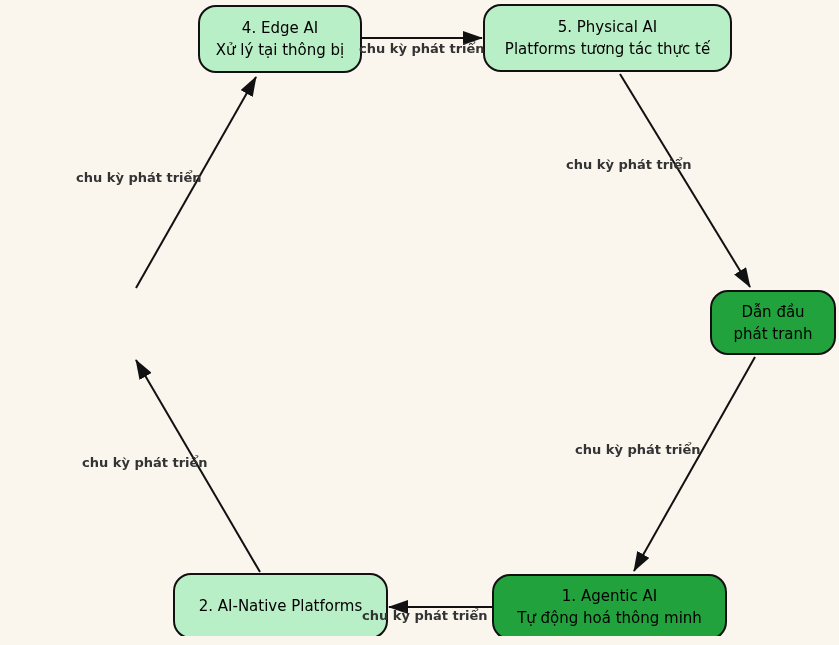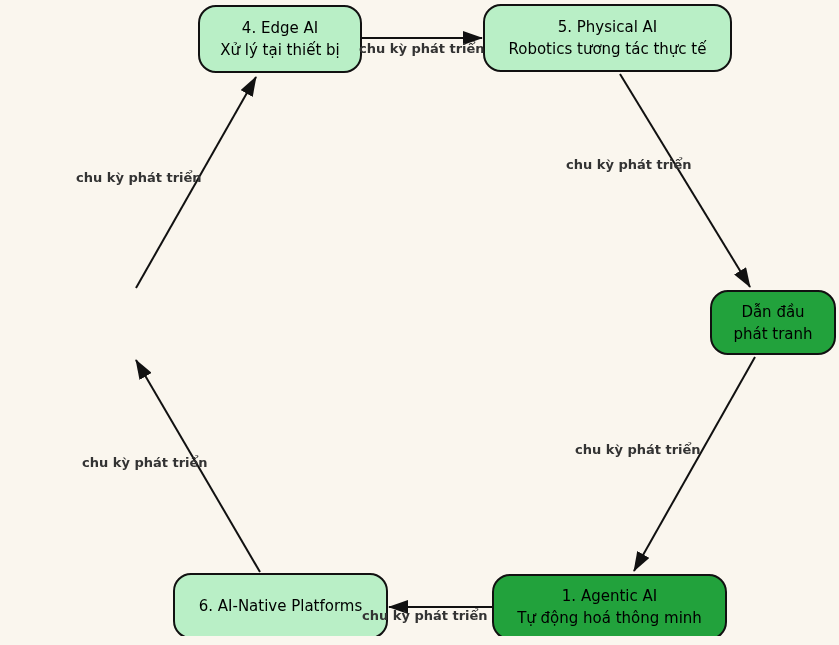--- a/index.html
+++ b/index.html
@@ -64,40 +64,40 @@
     <line x1="362" y1="38" x2="482" y2="38" marker-end="url(#arrow)"></line>
     <line x1="620" y1="74" x2="750" y2="287" marker-end="url(#arrow)"></line>
     <line x1="755" y1="357" x2="634" y2="571" marker-end="url(#arrow)"></line>
     <line x1="492" y1="607" x2="389" y2="607" marker-end="url(#arrow)"></line>
     <line x1="260" y1="572" x2="136" y2="360" marker-end="url(#arrow)"></line>
     <line x1="136" y1="288" x2="256" y2="77" marker-end="url(#arrow)"></line>
   </svg>
 
   <div class="node light" style="left:198px;top:5px;width:164px;height:68px">
     <div>4. Edge AI</div>
-    <div>Xử lý tại thiết bị</div>
+    <div>Xử lý tại thông bị</div>
   </div>
 
   <div class="node light" style="left:483px;top:4px;width:249px;height:68px">
     <div>5. Physical AI</div>
-    <div>Robotics tương tác thực tế</div>
+    <div>Platforms tương tác thực tế</div>
   </div>
 
   <div class="node dark" style="left:710px;top:290px;width:126px;height:65px">
     <div>Dẫn đầu</div>
     <div>phát tranh</div>
   </div>
 
   <div class="node dark" style="left:492px;top:574px;width:235px;height:66px">
     <div>1. Agentic AI</div>
     <div>Tự động hoá thông minh</div>
   </div>
 
   <div class="node light" style="left:173px;top:573px;width:215px;height:66px">
-    <div>6. AI-Native Platforms</div>
+    <div>2. AI-Native Platforms</div>
   </div>
 
 
   <div class="edge-label" style="left:359px;top:41px">chu kỳ phát triển</div>
   <div class="edge-label" style="left:566px;top:157px">chu kỳ phát triển</div>
   <div class="edge-label" style="left:575px;top:442px">chu kỳ phát triển</div>
   <div class="edge-label" style="left:362px;top:608px">chu kỳ phát triển</div>
   <div class="edge-label" style="left:82px;top:455px">chu kỳ phát triển</div>
   <div class="edge-label" style="left:76px;top:170px">chu kỳ phát triển</div>
 

